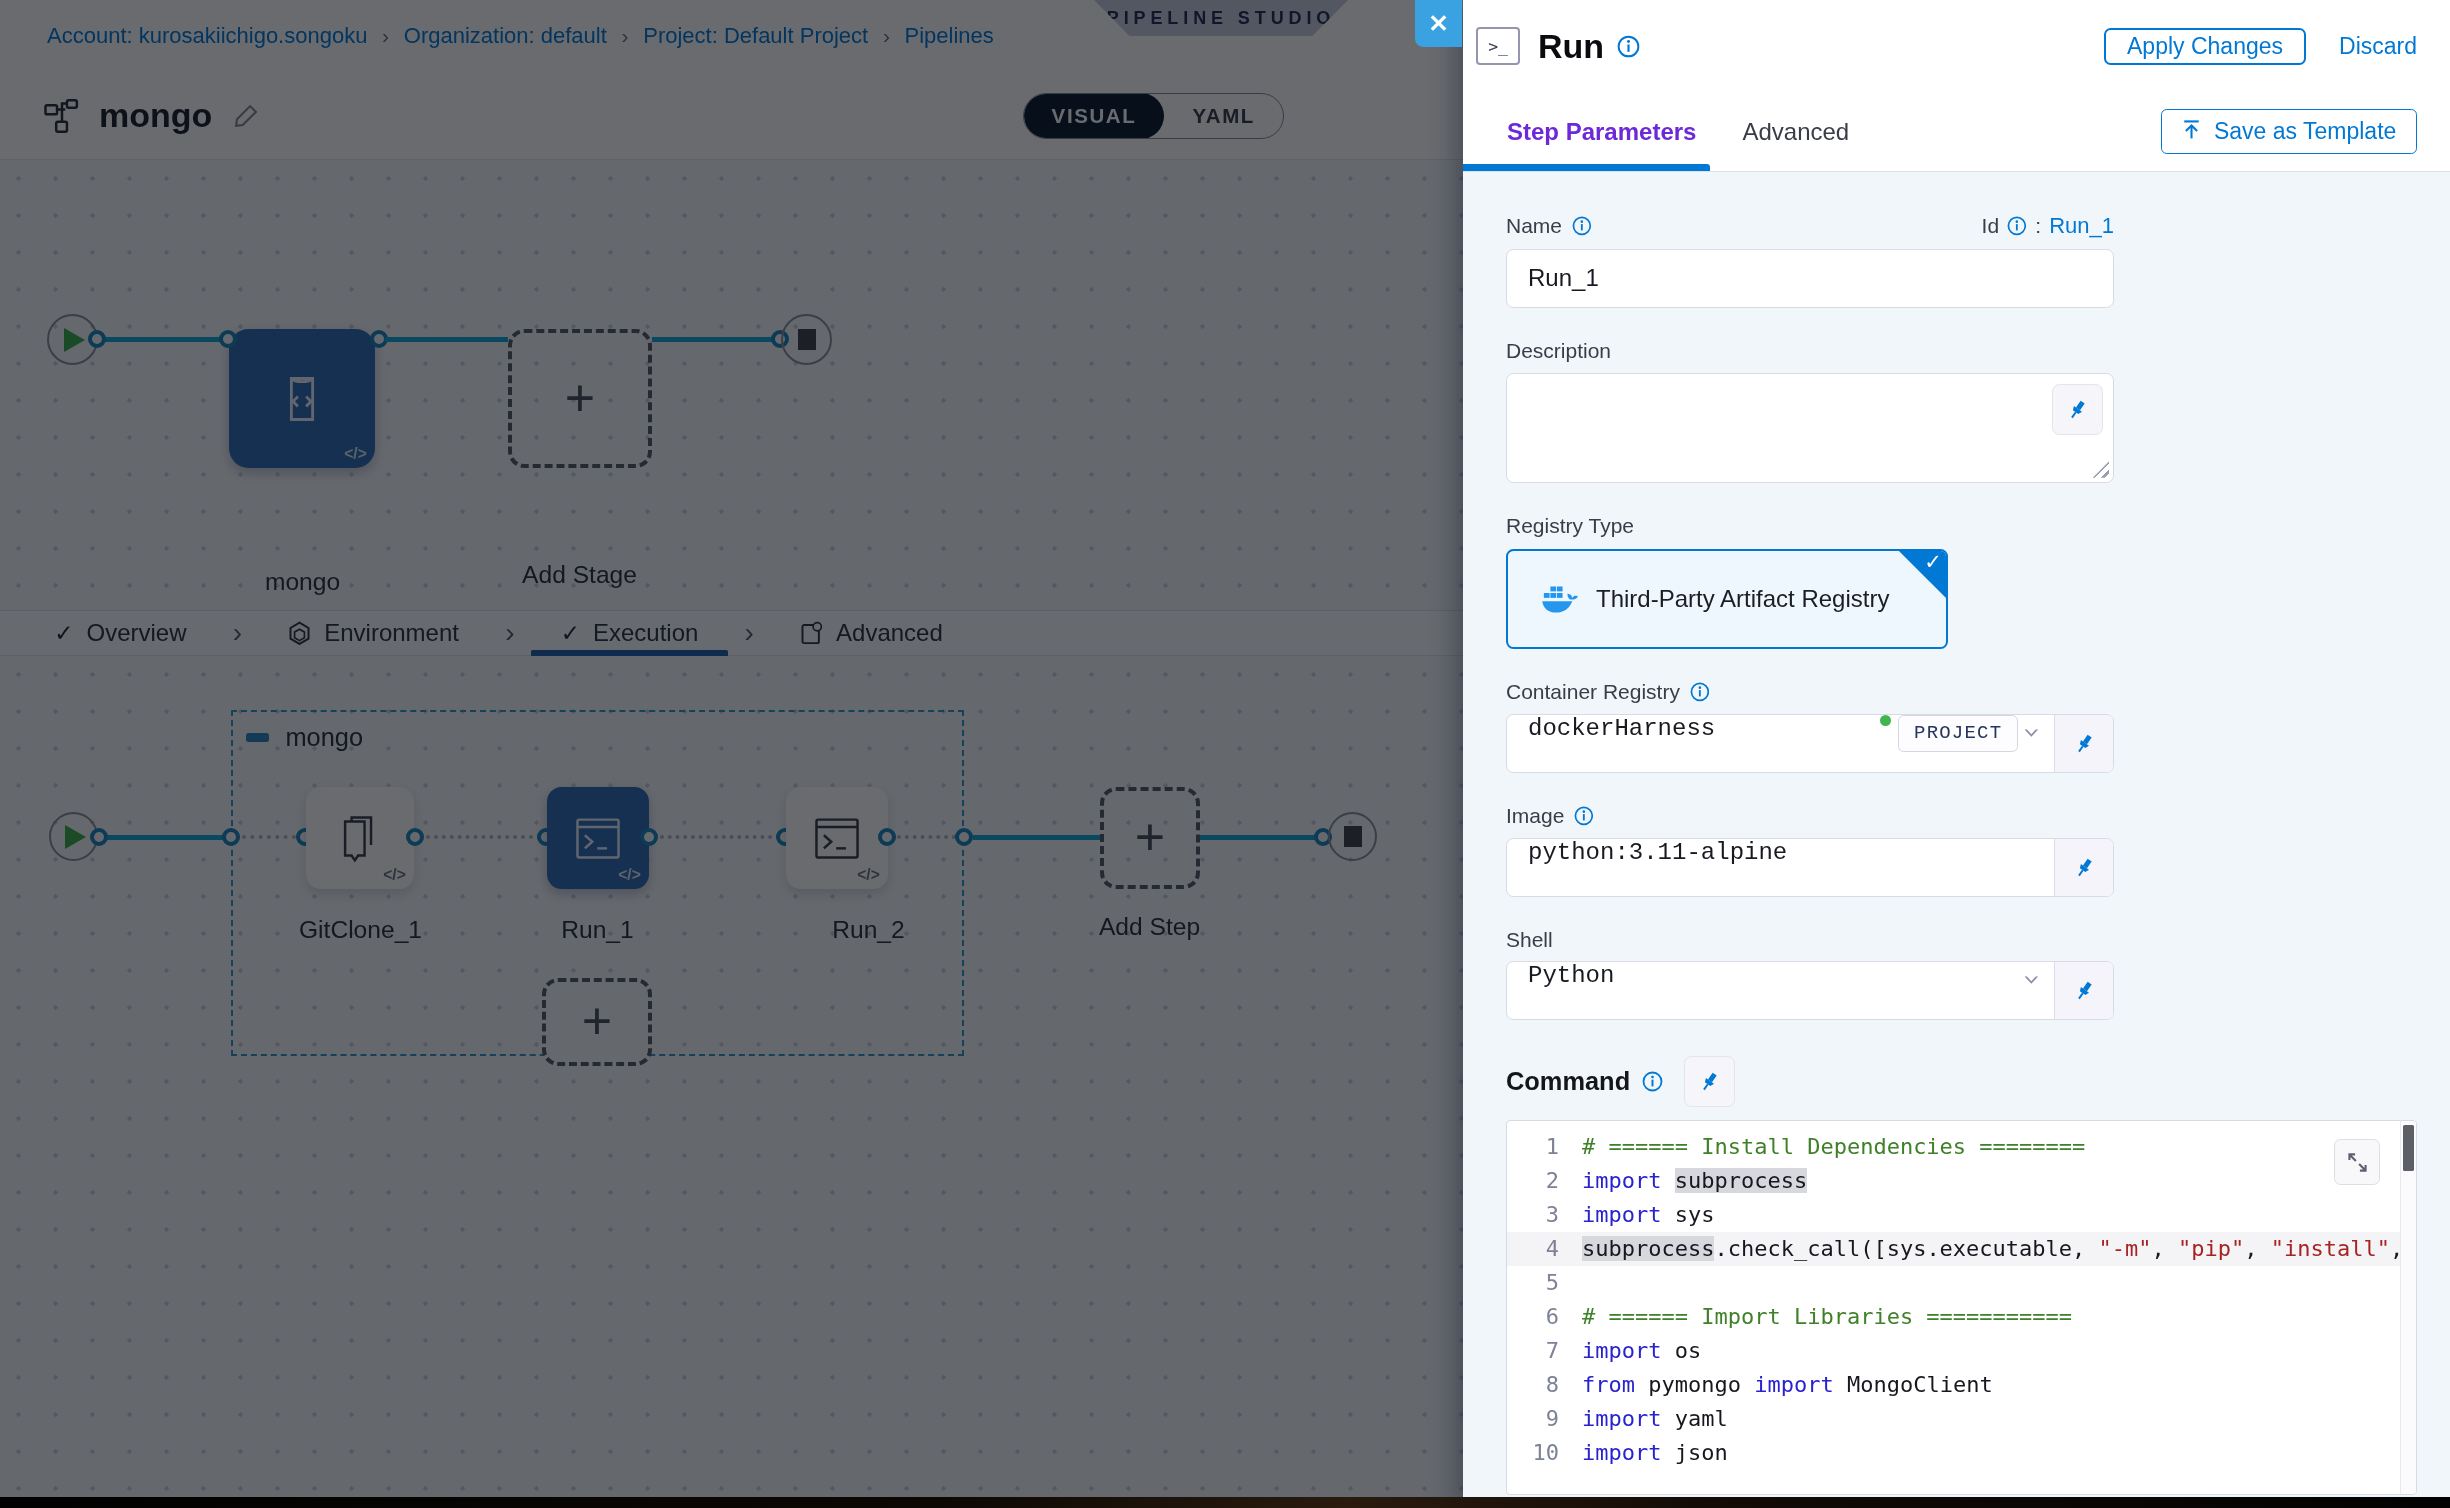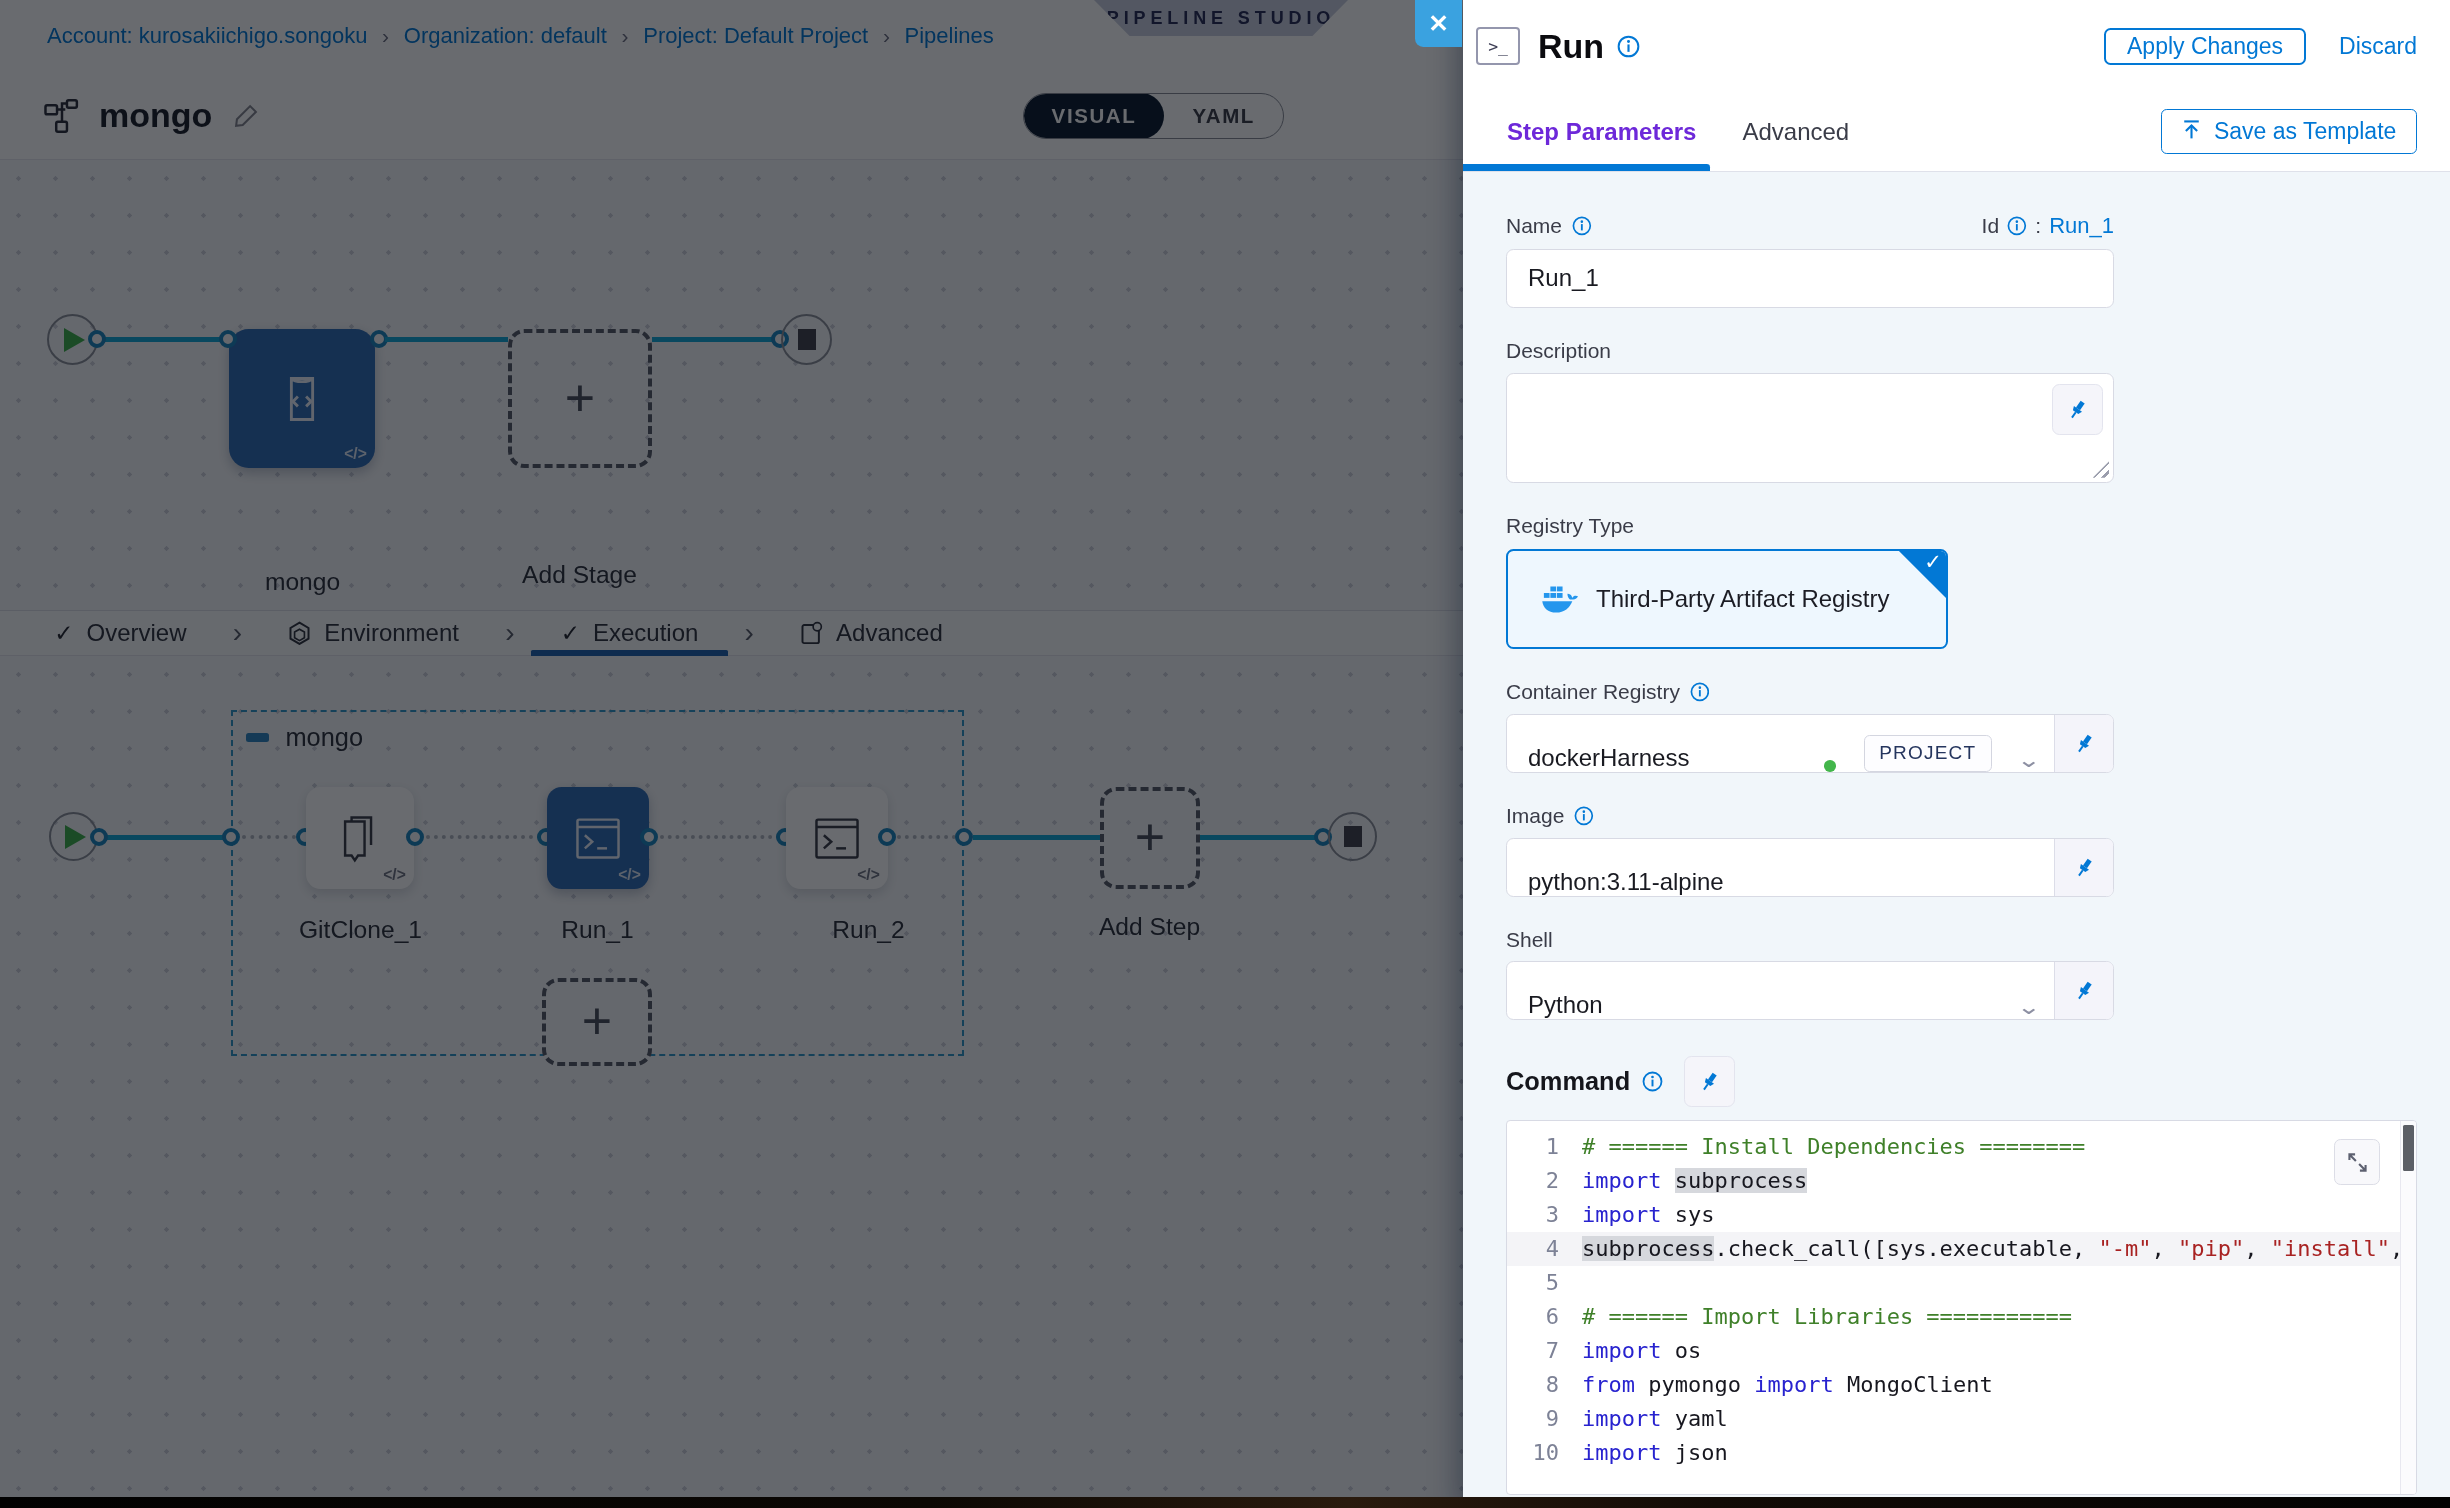--- a/index.html
+++ b/index.html
@@ -87,21 +87,21 @@
   .resize-grip { position:absolute; right:4.9px; bottom:4.9px; width:16.4px; height:16.4px;
      background:repeating-linear-gradient(135deg, transparent 0 4.1px, #9a9dac 4.1px 6.6px); clip-path:polygon(100% 0,100% 100%,0 100%); }
 
   .cards { display:flex; gap:28px; margin-top:11.5px; }
   .reg-card { position:relative; width:449px; height:100px; border-radius:7.4px; background:#f7f7fb; display:flex; align-items:center; padding-left:31px; gap:18px; cursor:pointer; font-size:24px; color:#1c1d25; }
   .reg-card.selected { width:442px; background:#eef7fe; border:2.5px solid #0278d5; overflow:hidden; }
   .corner-check { position:absolute; right:-2.5px; top:-2.5px; width:52px; height:52px; background:#0278d5; clip-path:polygon(0 0,100% 0,100% 100%); }
   .corner-check span { position:absolute; right:6.6px; top:1.6px; color:#fff; font-size:21px; }
 
   .input-group { display:flex; width:608px; height:59px; margin-top:9.8px; border:1.6px solid #d8dae4; border-radius:7.4px; background:#fff; overflow:hidden; }
-  .ig-main { flex:1; display:flex; align-items:flex-end; padding:0 16.4px 0 21px; font-size:24px; color:#191a21; gap:28px; }
+  .ig-main { flex:1; display:flex; align-items:flex-start; padding:0 16.4px 0 21px; font-size:24px; color:#191a21; gap:7px;font-family:Liberation Mono, monospace; }
   .ig-main .val { flex:1; }
   .dot-green { width:11.5px; height:11.5px; border-radius:50%; background:#43b64b; }
   .scope-badge { border:1.6px solid #d4d6e0; border-radius:5.7px; background:#fdfdff; color:#25355e; font-size:19px; letter-spacing:1.2px; padding:6.6px 14.7px; }
   .chev { color:#8d90a3; font-size:21px; transform:scaleX(1.4); }
   .ig-pin { width:59px; border-left:1.6px solid #dcdde8; background:#f4f4fa; display:flex; align-items:center; justify-content:center; cursor:pointer; }
 
   .cmd-row { display:flex; align-items:center; gap:21px; margin-top:36px; }
   .cmd-label { font-size:25.4px; font-weight:bold; color:#15161c; display:flex; align-items:center; gap:11.5px; }
   .pin-btn { width:51px; height:51px; background:#f5f5fa; border:1.6px solid #e3e4ee; border-radius:7.4px; display:flex; align-items:center; justify-content:center; cursor:pointer; }
 

